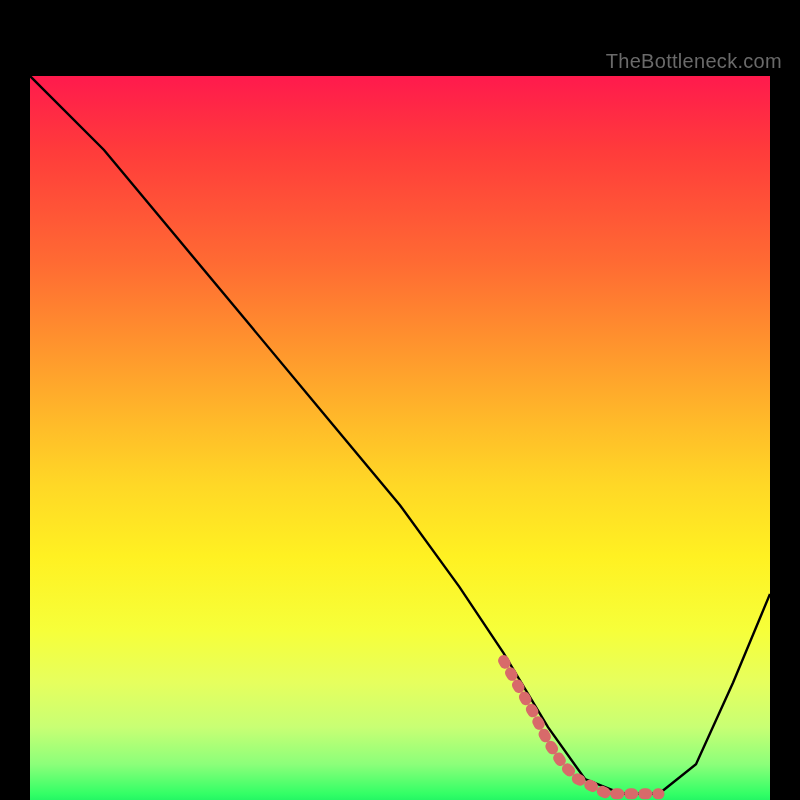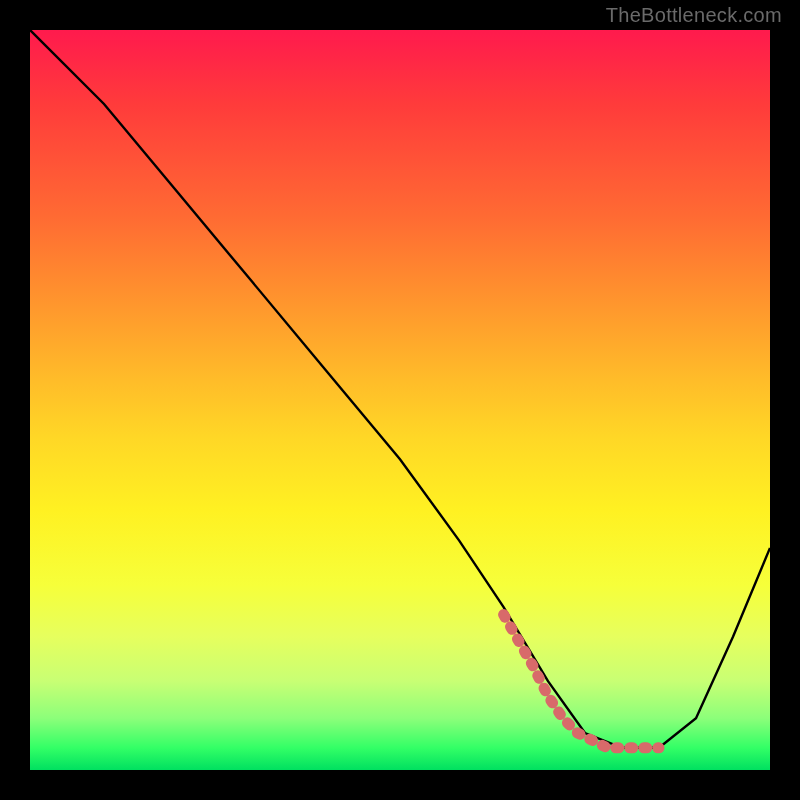--- a/index.html
+++ b/index.html
@@ -9,20 +9,21 @@
     height: 800px;
     background: #000;
     font-family: Arial, Helvetica, sans-serif;
     overflow: hidden;
   }
   .frame {
     position: relative;
     width: 800px;
     height: 602px;
     background: #000;
+    margin-top: 46px;
   }
   .plot-area {
     position: absolute;
     left: 30px;
     top: 30px;
     width: 740px;
     height: 740px;
     background: linear-gradient(to bottom,
       #ff1a4d 0%,
       #ff3b3b 10%,

